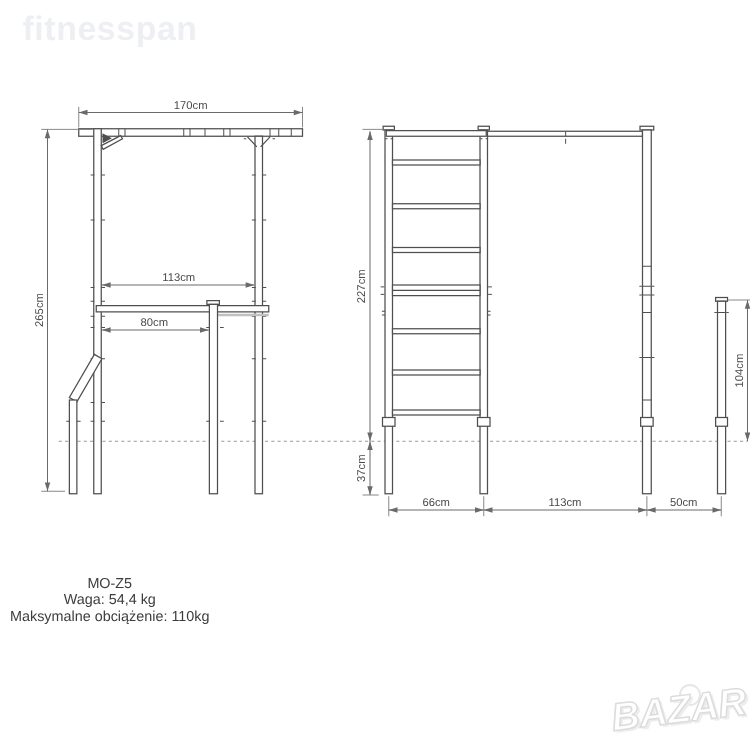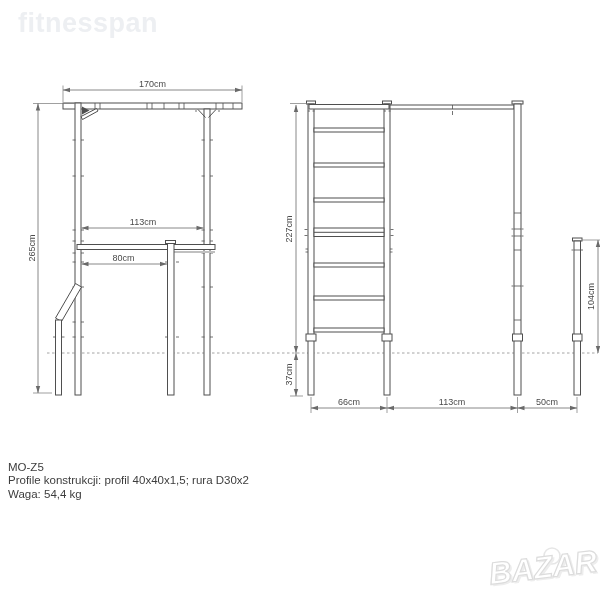--- a/index.html
+++ b/index.html
@@ -14,21 +14,21 @@
   }
   .wm-bottom{
     position:absolute;left:489px;top:550px;
     font-size:31px;font-weight:700;font-style:italic;
     color:#ffffff;-webkit-text-stroke:1.2px #dcdcdc;
     text-shadow:2px 2px 0 #ededed, -1px 1px 0 #f2f2f2;
     transform:rotate(-7deg);letter-spacing:0px;user-select:none;
   }
   .specs{
     position:absolute;left:8px;top:461px;
-    font-size:11.5px;line-height:13.4px;color:#3d3d3d;
+    font-size:11.5px;line-height:13.4px;color:#3d3d3d;text-align:center;
   }
   svg{position:absolute;left:0;top:0;}
   .st{fill:#ffffff;stroke:#4f4f4f;stroke-width:1;}
   .stline{stroke:#4f4f4f;stroke-width:1;fill:none;}
   .tick{stroke:#4f4f4f;stroke-width:.8;fill:none;}
   .dim{stroke:#6a6a6a;stroke-width:.8;fill:none;}
   .ext{stroke:#777777;stroke-width:.7;fill:none;}
   .gnd{stroke:#9a9a9a;stroke-width:.9;fill:none;stroke-dasharray:2.5 2.5;}
   .lbl{font-family:"Liberation Sans",sans-serif;font-size:9px;fill:#4a4a4a;text-anchor:middle;}
   .gray2{stroke:#c0c0c0;stroke-width:2;fill:none;}
@@ -157,17 +157,17 @@
 
     <line class="dim" x1="517.5" y1="408" x2="577" y2="408" marker-start="url(#arr)" marker-end="url(#arr)"></line>
     <text class="lbl" x="547" y="404.5">50cm</text>
   </g>
 
   <circle class="faint" cx="552" cy="556" r="8"></circle>
 </svg>
 
 <div class="specs">
   <div>MO-Z5</div>
-  <div>Profile konstrukcji: profil 40x40x1,5; rura D30x2</div>
   <div>Waga: 54,4 kg</div>
+  <div>Maksymalne obciążenie: 110kg</div>
 </div>
 
 <div class="wm-bottom">BAZAR</div>
 
 </body></html>

